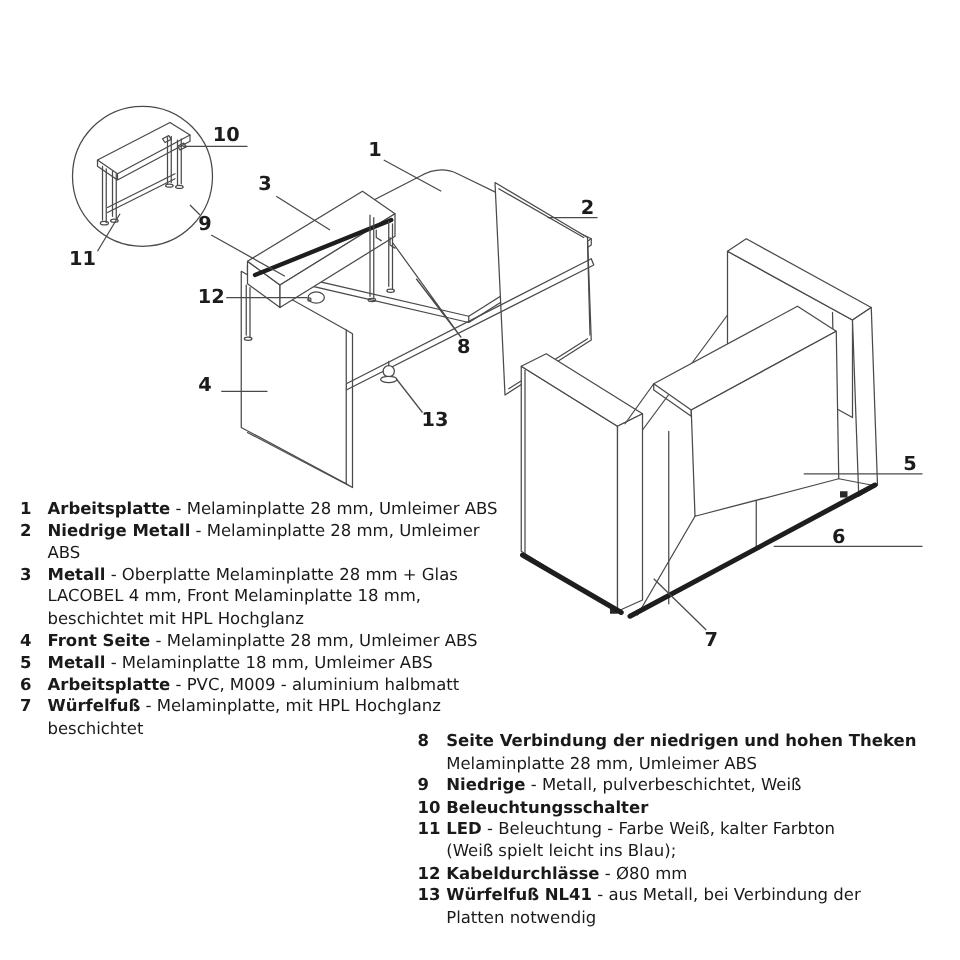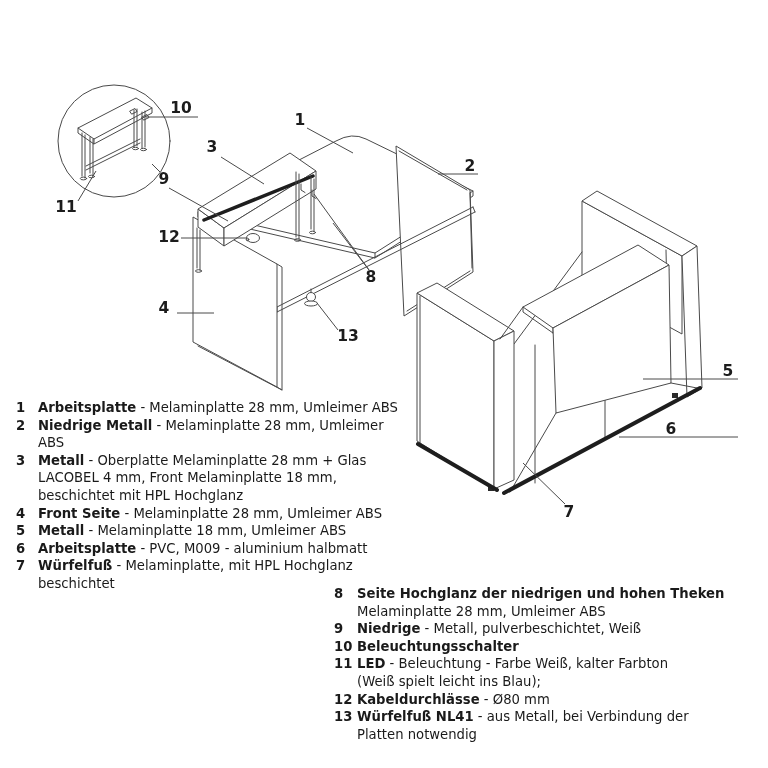--- a/index.html
+++ b/index.html
@@ -184,21 +184,21 @@
         <div class="ltext"><b>Arbeitsplatte</b> - PVC, M009 - aluminium halbmatt</div>
       </div>
       <div class="lrow">
         <div class="lnum">7</div>
         <div class="ltext"><b>Würfelfuß</b> - Melaminplatte, mit HPL Hochglanz<br>beschichtet</div>
       </div>
     </div>
   <div class="legend legend-right">
       <div class="lrow">
         <div class="lnum">8</div>
-        <div class="ltext"><b>Seite Hochglanz der niedrigen und hohen Theken</b><br>Melaminplatte 28 mm, Umleimer ABS</div>
+        <div class="ltext"><b>Seite Verbindung der niedrigen und hohen Theken</b><br>Melaminplatte 28 mm, Umleimer ABS</div>
       </div>
       <div class="lrow">
         <div class="lnum">9</div>
         <div class="ltext"><b>Niedrige</b> - Metall, pulverbeschichtet, Weiß</div>
       </div>
       <div class="lrow">
         <div class="lnum">10</div>
         <div class="ltext"><b>Beleuchtungsschalter</b></div>
       </div>
       <div class="lrow">

